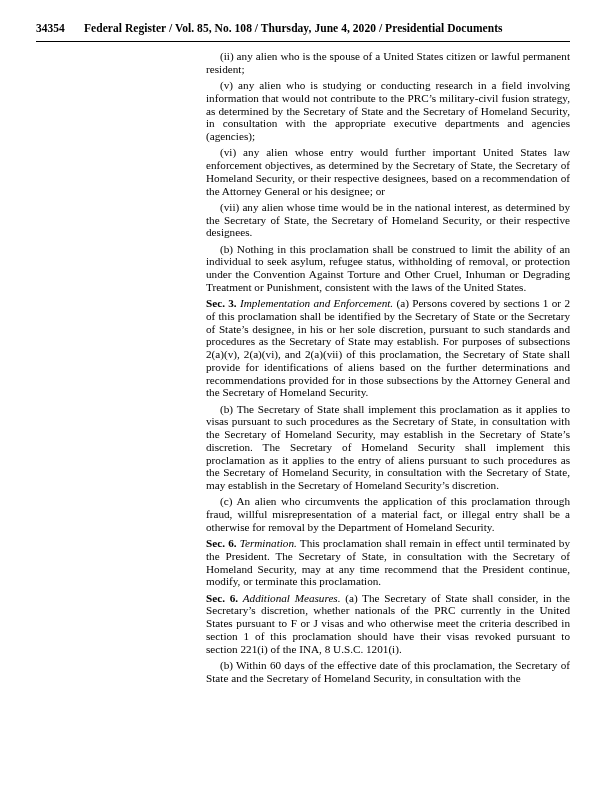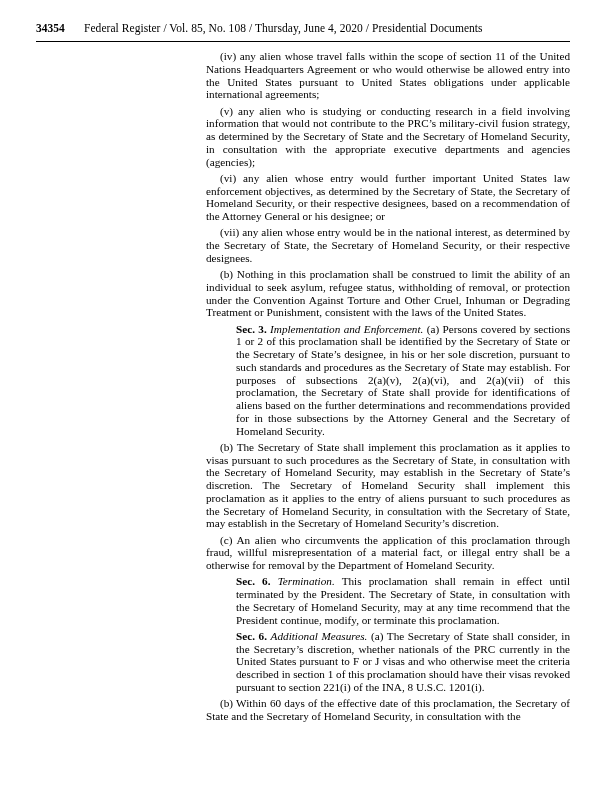--- a/index.html
+++ b/index.html
@@ -37,21 +37,21 @@
     top: 0;
     font-size: 11.5px;
     font-weight: bold;
     text-align: right;
   }
   .header .header-title {
     position: absolute;
     left: 84px;
     top: 0;
     font-size: 11.5px;
-    font-weight: normal;
+    font-weight: bold;
     letter-spacing: 0.05px;
   }
   .rule {
     position: absolute;
     left: 36px;
     top: 41px;
     width: 534px;
     height: 1px;
     background: #000000;
   }
@@ -68,21 +68,20 @@
     line-height: 12.75px;
     text-align: justify;
     text-indent: 14px;
     hyphens: auto;
   }
   p.para + p.para {
     margin-top: 3.5px;
   }
   p.noindent {
     text-indent: 0;
-    margin-left: 30px;
   }
   .sec-label {
     font-weight: bold;
   }
   .sec-title {
     font-style: italic;
   }
 </style>
 </head>
 <body>
@@ -91,24 +90,24 @@
 
   <div class="header">
     <span class="page-number">34354</span>
     <span class="header-title">Federal Register / Vol. 85, No. 108 / Thursday, June 4, 2020 / Presidential Documents</span>
   </div>
 
   <div class="rule"></div>
 
   <div class="body-col">
 
-    <p class="para">(iv) any alien whose travel falls within the scope of section 11 of the United Nations Headquarters Agreement or who would otherwise be allowed entry into the United States pursuant to United States obligations under applicable international agreements;</p>
+    <p class="para">(ii) any alien who is the spouse of a United States citizen or lawful permanent resident;</p>
     <p class="para">(v) any alien who is studying or conducting research in a field involving information that would not contribute to the PRC’s military-civil fusion strategy, as determined by the Secretary of State and the Secretary of Homeland Security, in consultation with the appropriate executive departments and agencies (agencies);</p>
     <p class="para">(vi) any alien whose entry would further important United States law enforcement objectives, as determined by the Secretary of State, the Secretary of Homeland Security, or their respective designees, based on a recommendation of the Attorney General or his designee; or</p>
-    <p class="para">(vii) any alien whose entry would be in the national interest, as determined by the Secretary of State, the Secretary of Homeland Security, or their respective designees.</p>
+    <p class="para">(vii) any alien whose time would be in the national interest, as determined by the Secretary of State, the Secretary of Homeland Security, or their respective designees.</p>
     <p class="para">(b) Nothing in this proclamation shall be construed to limit the ability of an individual to seek asylum, refugee status, withholding of removal, or protection under the Convention Against Torture and Other Cruel, Inhuman or Degrading Treatment or Punishment, consistent with the laws of the United States.</p>
 
     <p class="para noindent"><span class="sec-label">Sec. 3.</span> <span class="sec-title">Implementation and Enforcement.</span><span> (a) Persons covered by sections 1 or 2 of this proclamation shall be identified by the Secretary of State or the Secretary of State’s designee, in his or her sole discretion, pursuant to such standards and procedures as the Secretary of State may establish. For purposes of subsections 2(a)(v), 2(a)(vi), and 2(a)(vii) of this proclamation, the Secretary of State shall provide for identifications of aliens based on the further determinations and recommendations provided for in those subsections by the Attorney General and the Secretary of Homeland Security.</span></p>
 
     <p class="para">(b) The Secretary of State shall implement this proclamation as it applies to visas pursuant to such procedures as the Secretary of State, in consultation with the Secretary of Homeland Security, may establish in the Secretary of State’s discretion. The Secretary of Homeland Security shall implement this proclamation as it applies to the entry of aliens pursuant to such procedures as the Secretary of Homeland Security, in consultation with the Secretary of State, may establish in the Secretary of Homeland Security’s discretion.</p>
     <p class="para">(c) An alien who circumvents the application of this proclamation through fraud, willful misrepresentation of a material fact, or illegal entry shall be a otherwise for removal by the Department of Homeland Security.</p>
 
     <p class="para noindent"><span class="sec-label">Sec. 6.</span> <span class="sec-title">Termination.</span><span> This proclamation shall remain in effect until terminated by the President. The Secretary of State, in consultation with the Secretary of Homeland Security, may at any time recommend that the President continue, modify, or terminate this proclamation.</span></p>
 
 

